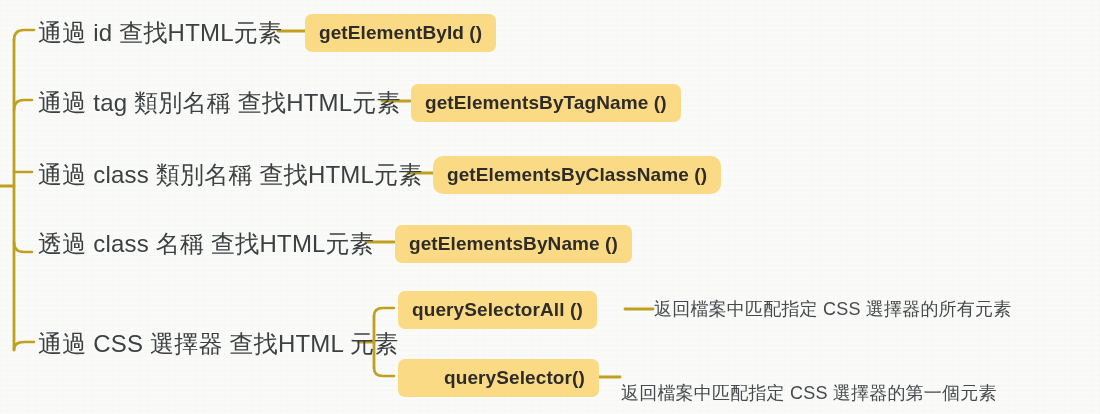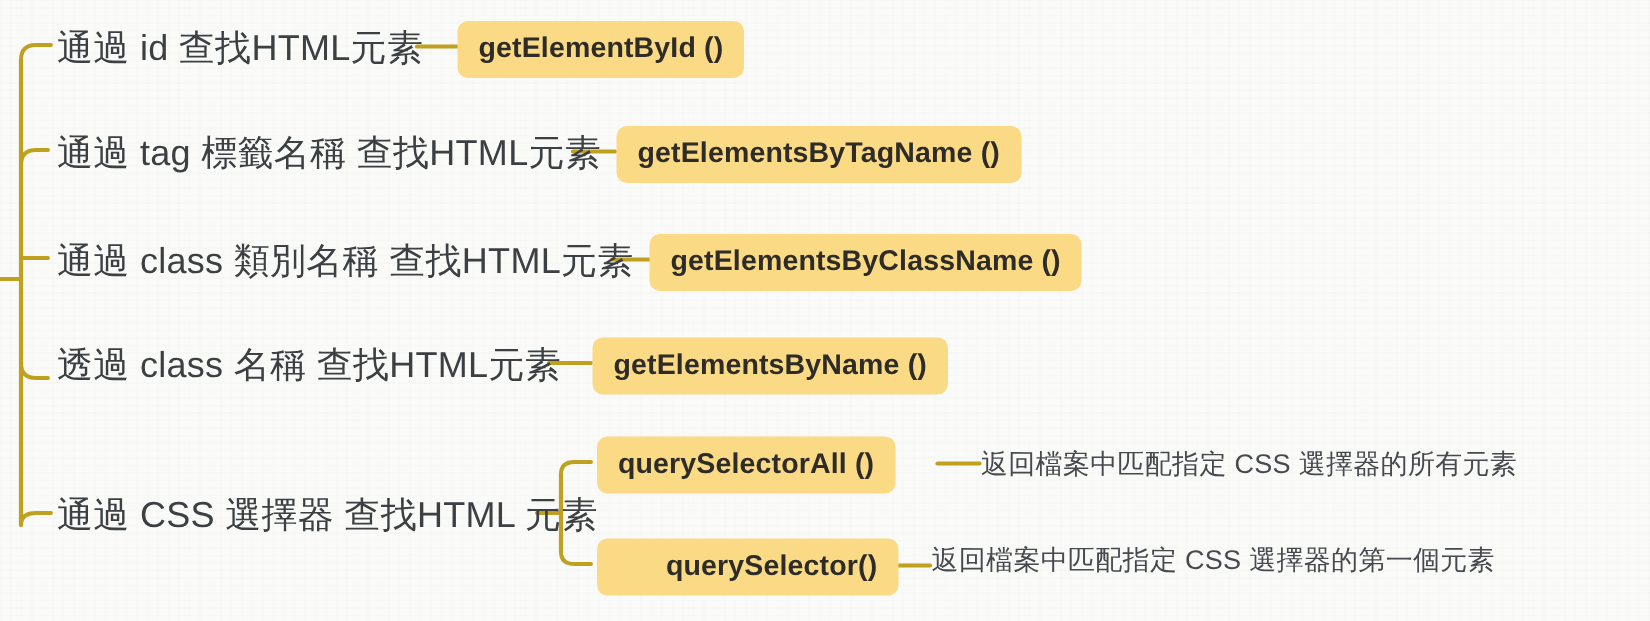--- a/index.html
+++ b/index.html
@@ -118,30 +118,30 @@
       <path d="M374,368 Q374,376 383,376 L394,376"></path>
 
       <path d="M625,309 L653,309" stroke-width="2.8"></path>
       <path d="M592,377 L620,377" stroke-width="2.8"></path>
     </g>
   </svg>
 
   <div class="node-label" style="left:38px; top:21px;">通過 id 查找HTML元素</div>
   <div class="badge" style="left:305px; top:14px;">getElementById ()</div>
 
-  <div class="node-label" style="left:38px; top:91px;">通過 tag 標籤名稱 查找HTML元素</div>
+  <div class="node-label" style="left:38px; top:91px;">通過 tag 類別名稱 查找HTML元素</div>
   <div class="badge" style="left:411px; top:84px;">getElementsByTagName ()</div>
 
   <div class="node-label" style="left:38px; top:163px;">通過 class 類別名稱 查找HTML元素</div>
-  <div class="badge" style="left:433px; top:156px;">getElementsByClassName ()</div>
+  <div class="badge" style="left:433px; top:156px;border-radius:10px;">getElementsByClassName ()</div>
 
   <div class="node-label" style="left:38px; top:232px;">透過 class 名稱 查找HTML元素</div>
   <div class="badge" style="left:395px; top:225px;">getElementsByName ()</div>
 
   <div class="node-label" style="left:38px; top:332px;">通過 CSS 選擇器 查找HTML 元素</div>
 
   <div class="badge" style="left:398px; top:291px;">querySelectorAll ()</div>
   <div class="desc-label" style="left:654px; top:300px;">返回檔案中匹配指定 CSS 選擇器的所有元素</div>
 
   <div class="badge" style="left:398px; top:359px;padding-left:46px;">querySelector()</div>
-  <div class="desc-label" style="left:621px; top:364px;">返回檔案中匹配指定 CSS 選擇器的第一個元素</div>
+  <div class="desc-label" style="left:621px; top:384px;">返回檔案中匹配指定 CSS 選擇器的第一個元素</div>
 
 </div>
 
 </body></html>

